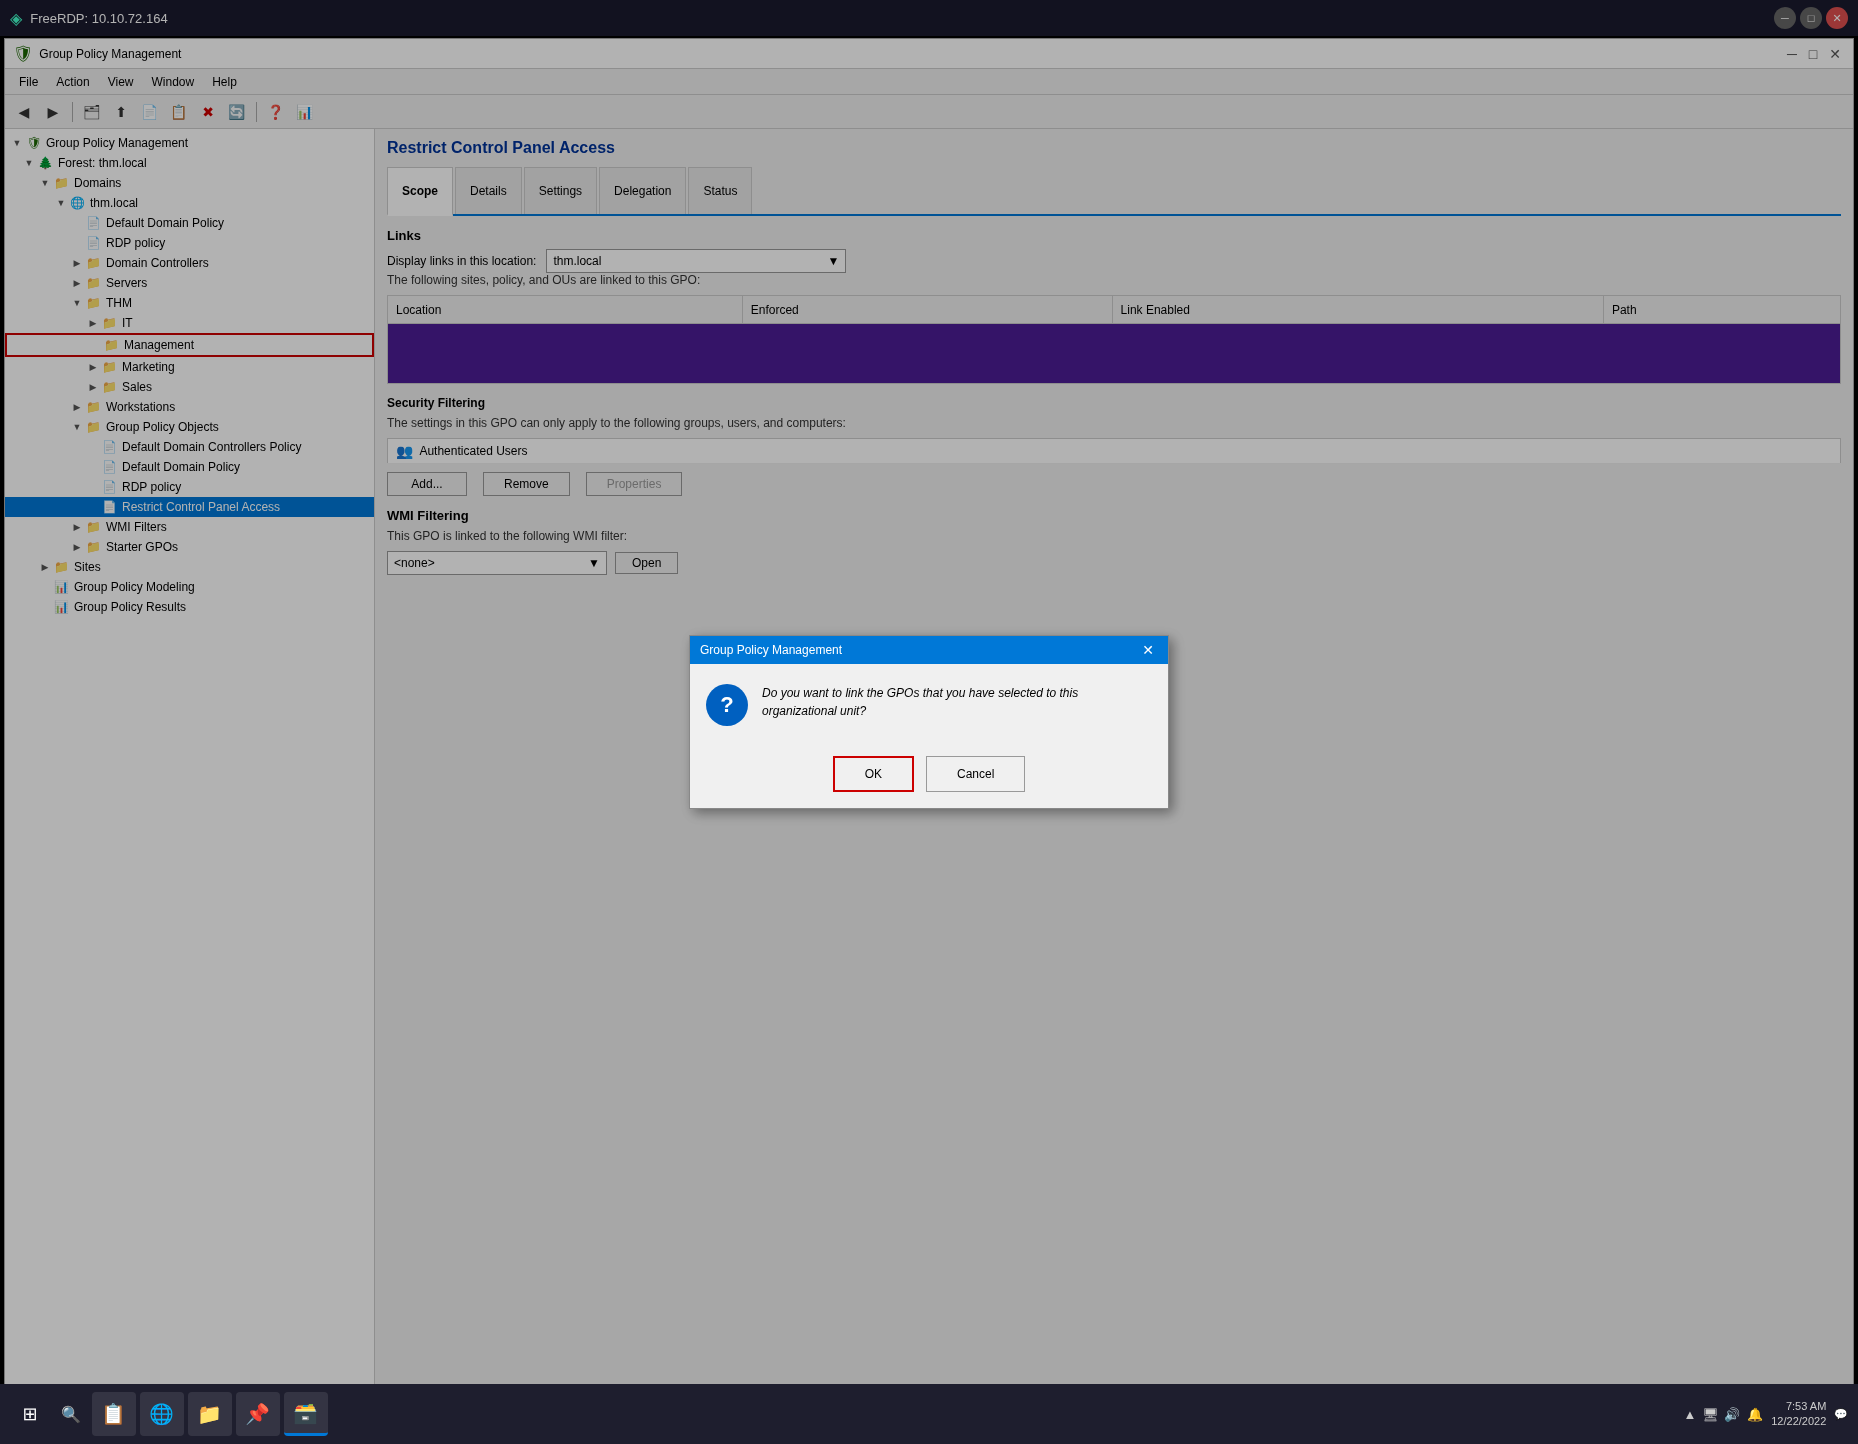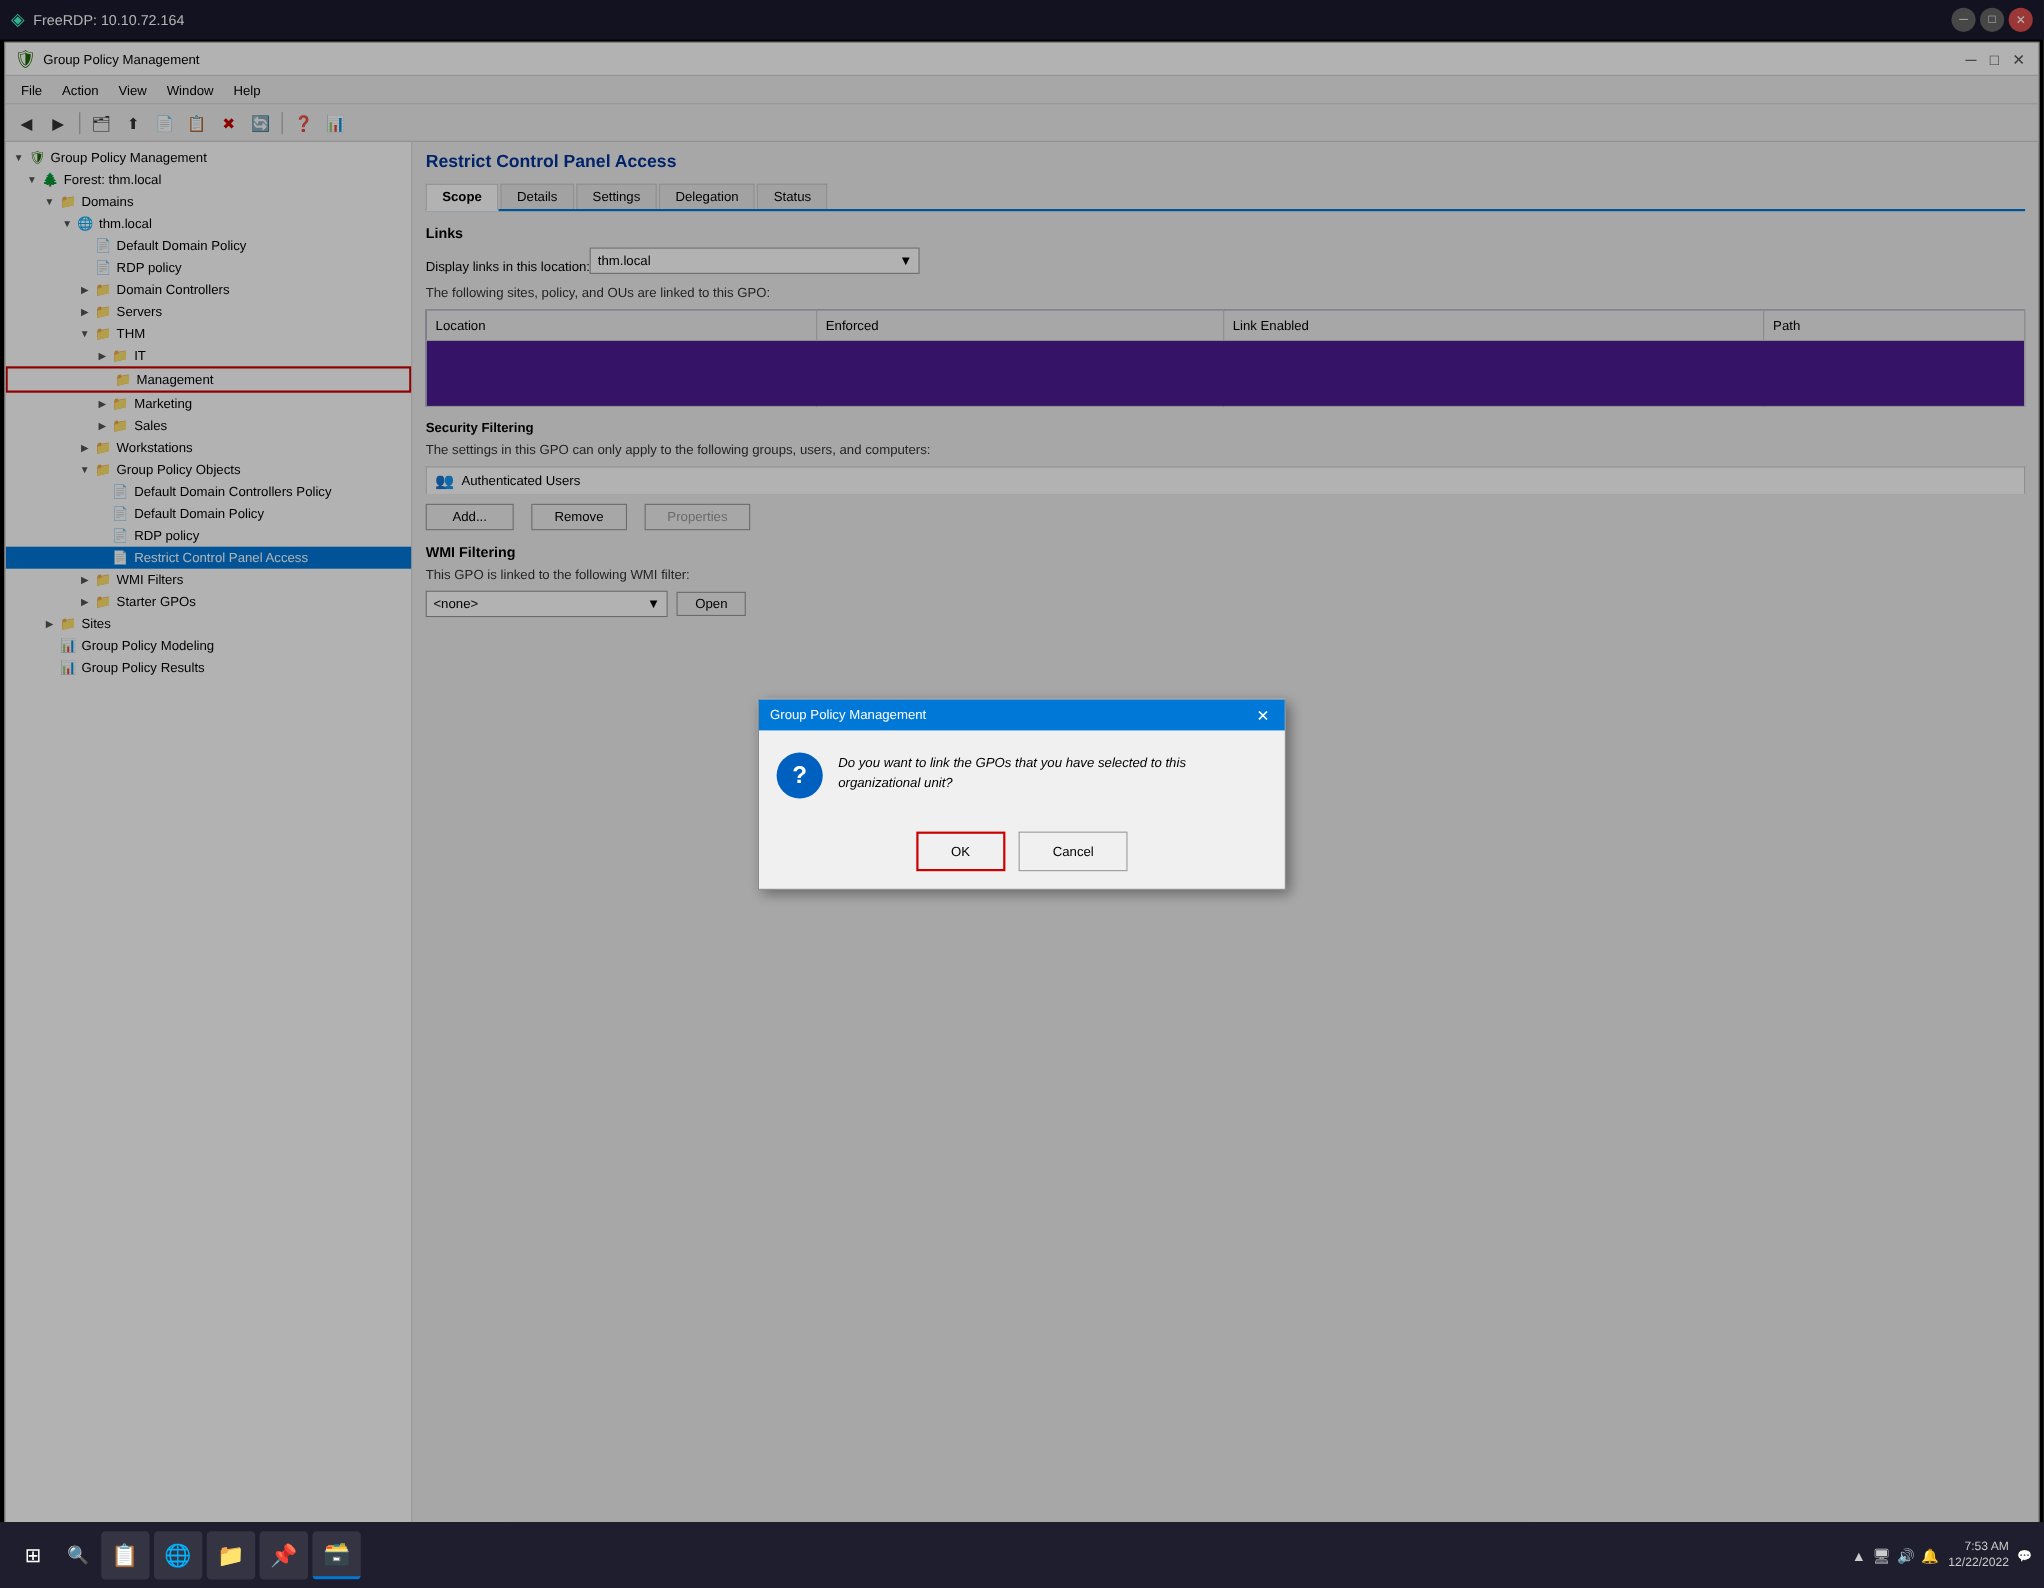--- a/index.html
+++ b/index.html
@@ -138,42 +138,42 @@
       margin-bottom: 10px;
     }
 
     
     .tabs {
       display: flex;
       border-bottom: 2px solid #0078d7;
       margin-bottom: 12px;
     }
     .tab {
-      padding: 4px 14px;
+      padding: 16px 14px;
       border: 1px solid #ccc;
       border-bottom: none;
       background: #e8e8e8;
       cursor: pointer;
       font-size: 12px;
       margin-right: 2px;
     }
     .tab.active {
       background: #fff;
       border-bottom: 2px solid #fff;
       margin-bottom: -2px;
       font-weight: bold;
     }
 
     .section-title { font-weight: bold; font-size: 13px; margin-bottom: 6px; }
 
     .links-row {
       display: flex;
-      align-items: flex-end;
-      gap: 0;
-      margin-bottom: 10px;
+      align-items: center;
+      gap: 10px;
+      margin-bottom: 0;
     }
     .links-label { font-size: 12px; }
 
     .dropdown-select {
       width: 300px;
       padding: 2px 6px;
       border: 1px solid #999;
       background: #fff;
       font-size: 12px;
       height: 24px;

